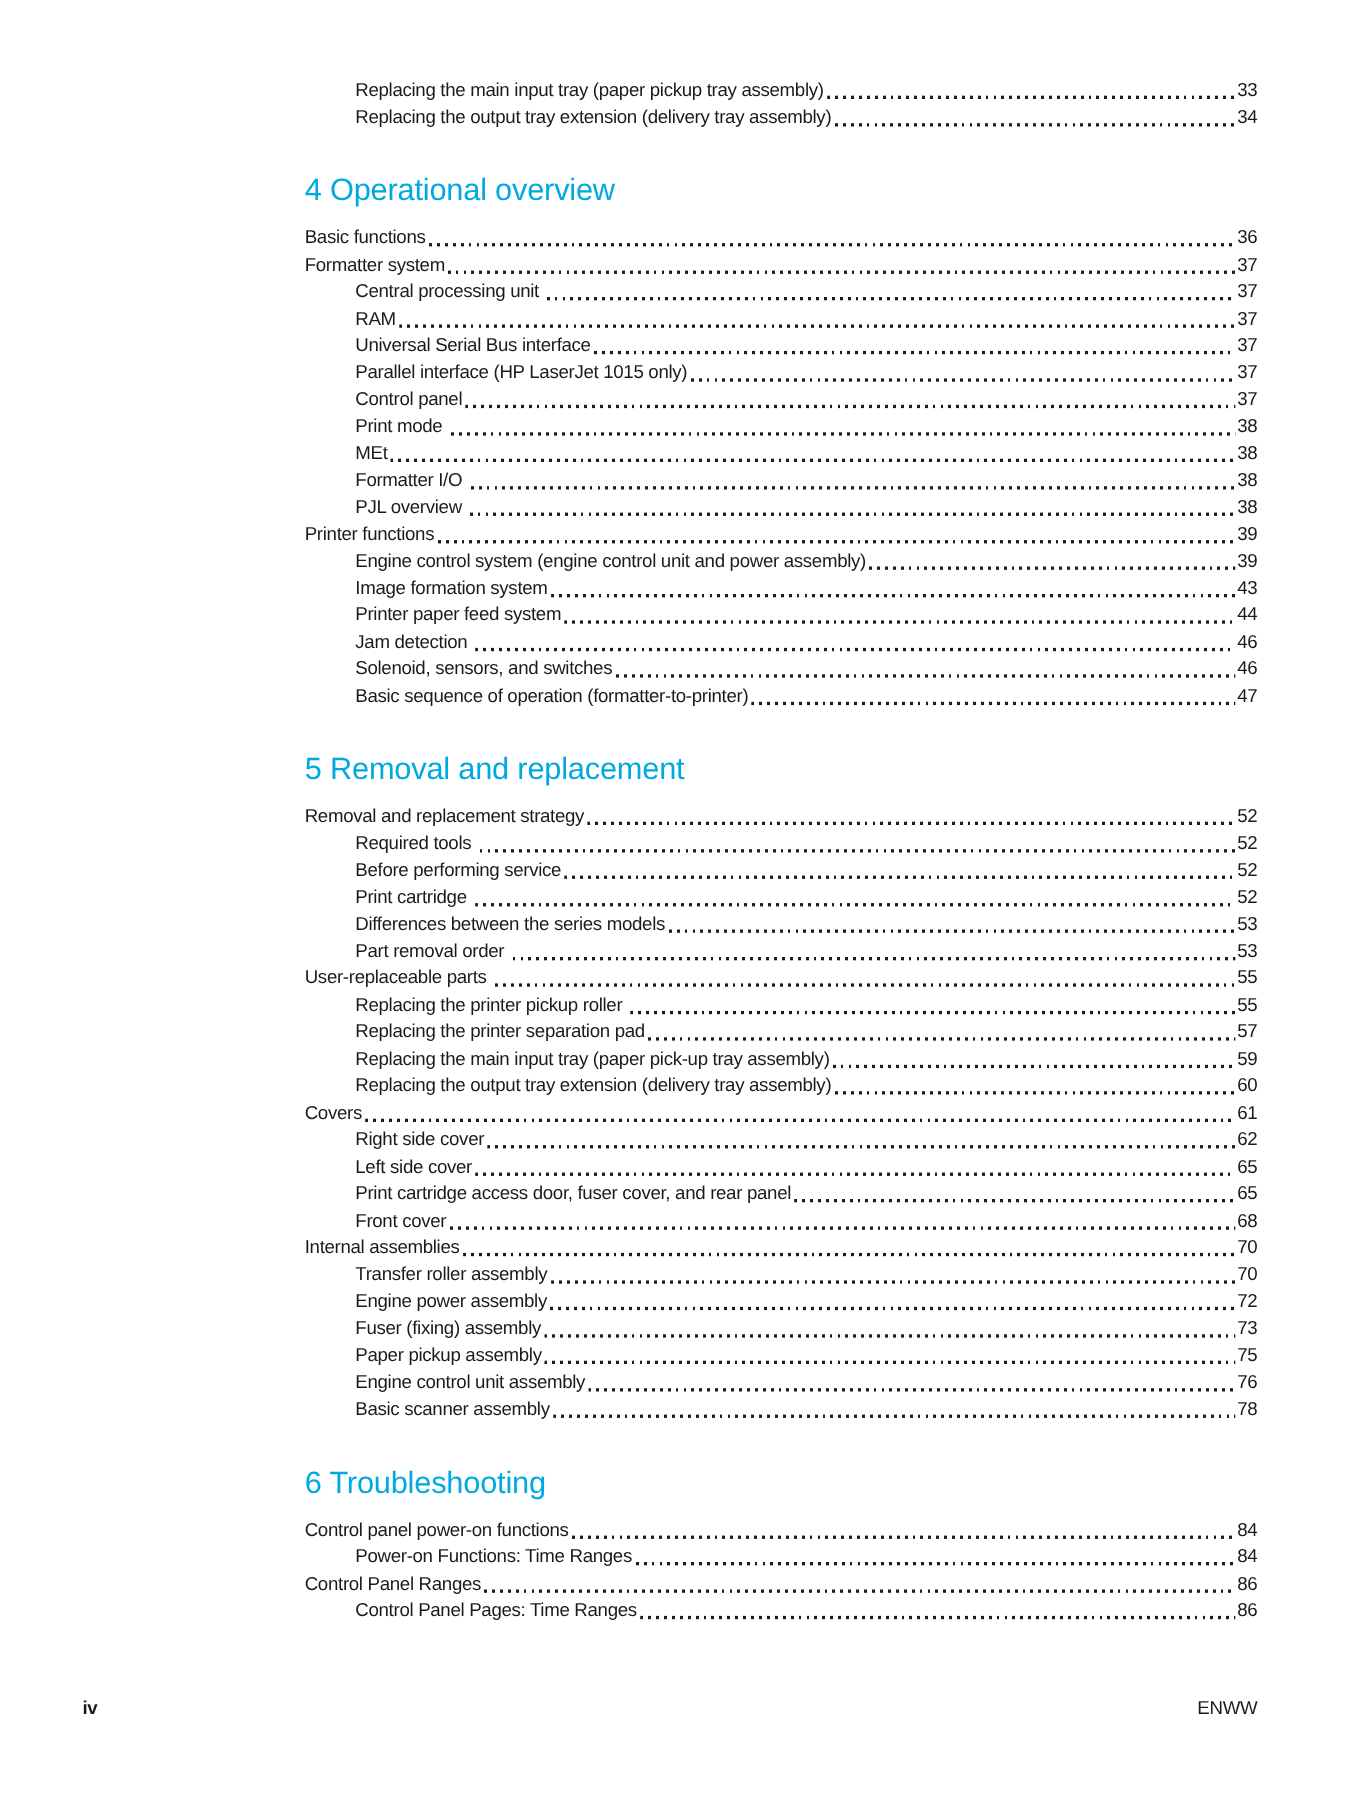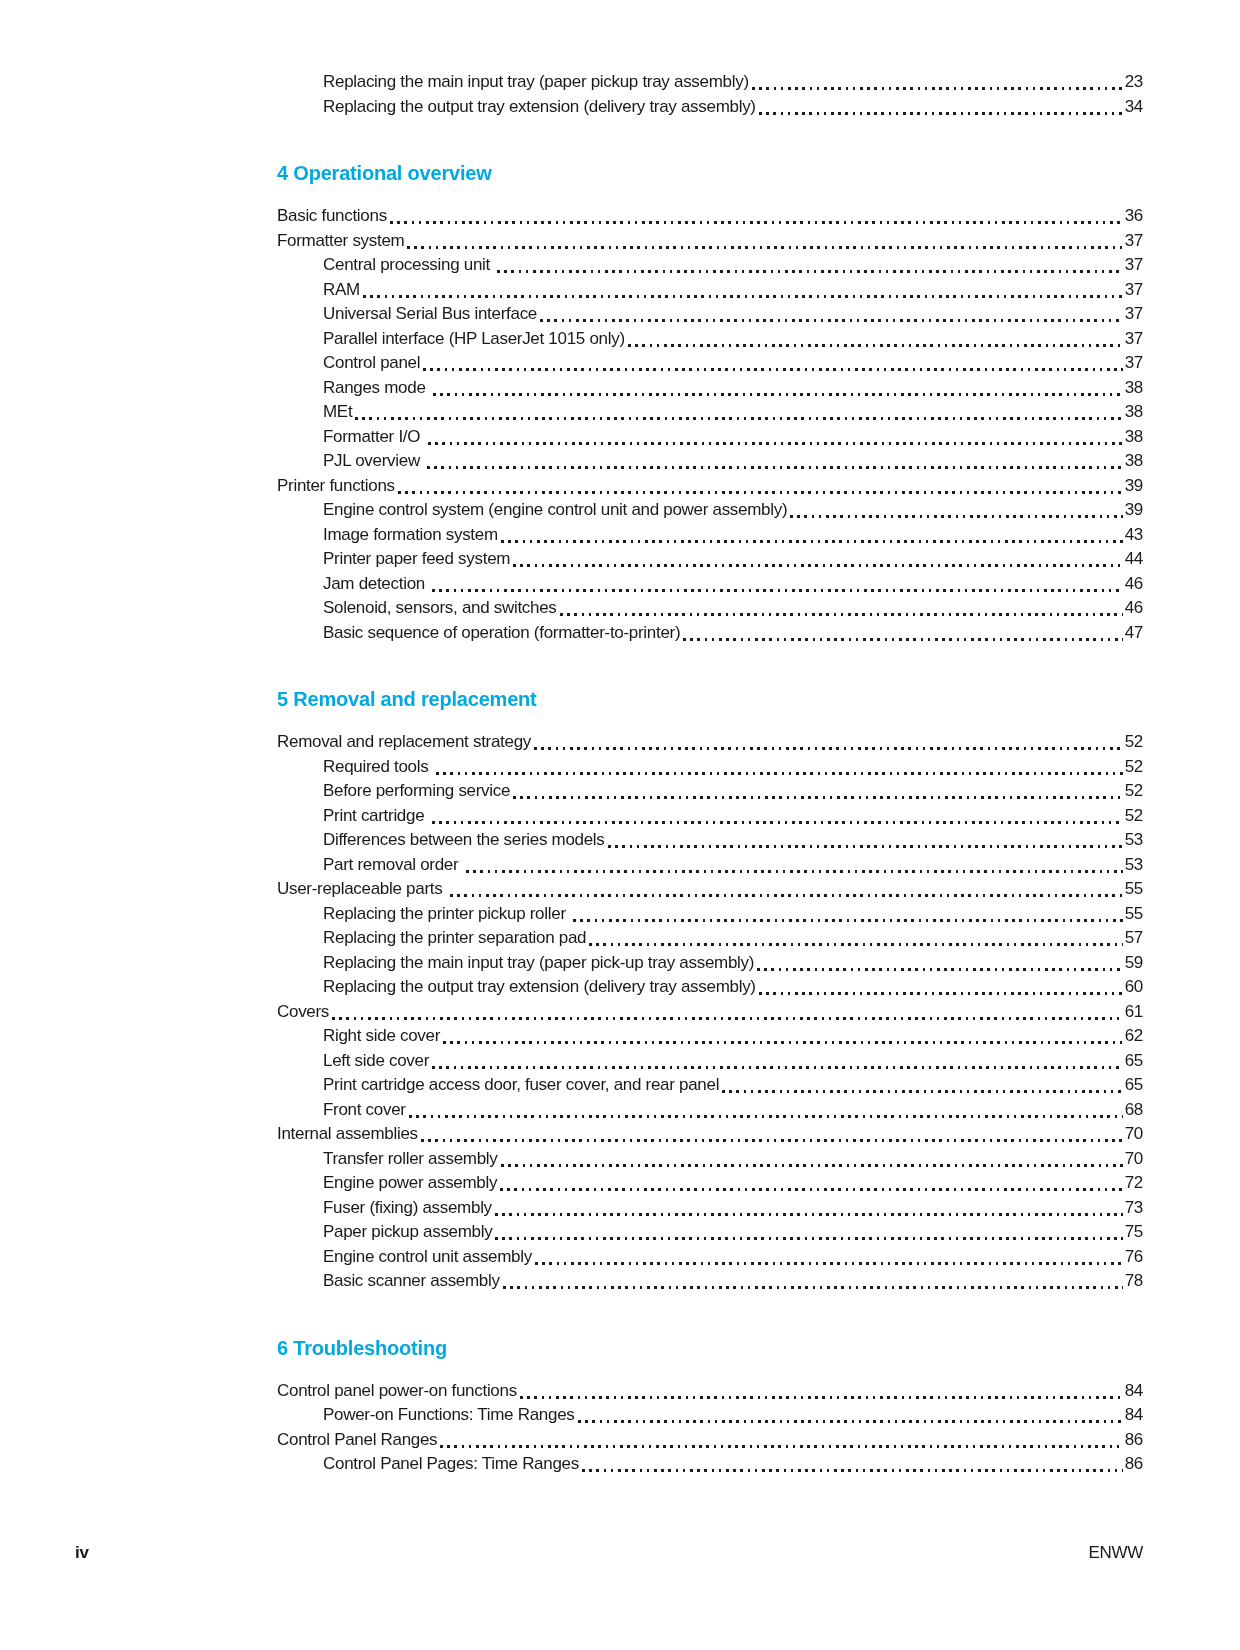--- a/index.html
+++ b/index.html
@@ -30,23 +30,23 @@
     flex:1 1 auto;
     align-self:flex-end;
     height:2.6px;
     margin:0 2px 4.5px 3px;
     background-image:repeating-linear-gradient(to right, #1c1c1c 0 2.6px, transparent 2.6px 7.2px);
   }
   .toc-page { white-space:pre; flex:0 0 auto; }
   .toc-section { margin:0; }
   .sec-heading {
     margin:39px 0 16px 0;
-    font-size:20px;
+    font-size:28px;
     line-height:30px;
-    font-weight:bold;
+    font-weight:normal;
     color:var(--accent, #00a9e0);
     letter-spacing:-0.2px;
   }
   .page-footer {
     position:absolute;
     left:75px; right:97px; top:1543px;
     display:flex;
     justify-content:space-between;
     font-size:17px;
     letter-spacing:-0.3px;
@@ -57,21 +57,21 @@
 </head>
 <body>
 
 <div class="page">
 
   <main class="toc">
     <div class="toc-orphans" id="toc-orphans">
   <div class="toc-row i1">
     <span class="toc-title">Replacing the main input tray (paper pickup tray assembly)</span>
     <span class="toc-leader"></span>
-    <span class="toc-page">23</span>
+    <span class="toc-page">33</span>
   </div>
 
   <div class="toc-row i1">
     <span class="toc-title">Replacing the output tray extension (delivery tray assembly)</span>
     <span class="toc-leader"></span>
     <span class="toc-page">34</span>
   </div>
 </div>
     <div id="toc-sections">
   <section class="toc-section">
@@ -113,21 +113,21 @@
     <span class="toc-page">37</span>
   </div>
 
   <div class="toc-row i1">
     <span class="toc-title">Control panel</span>
     <span class="toc-leader"></span>
     <span class="toc-page">37</span>
   </div>
 
   <div class="toc-row i1">
-    <span class="toc-title">Ranges mode </span>
+    <span class="toc-title">Print mode </span>
     <span class="toc-leader"></span>
     <span class="toc-page">38</span>
   </div>
 
   <div class="toc-row i1">
     <span class="toc-title">MEt</span>
     <span class="toc-leader"></span>
     <span class="toc-page">38</span>
   </div>
 

